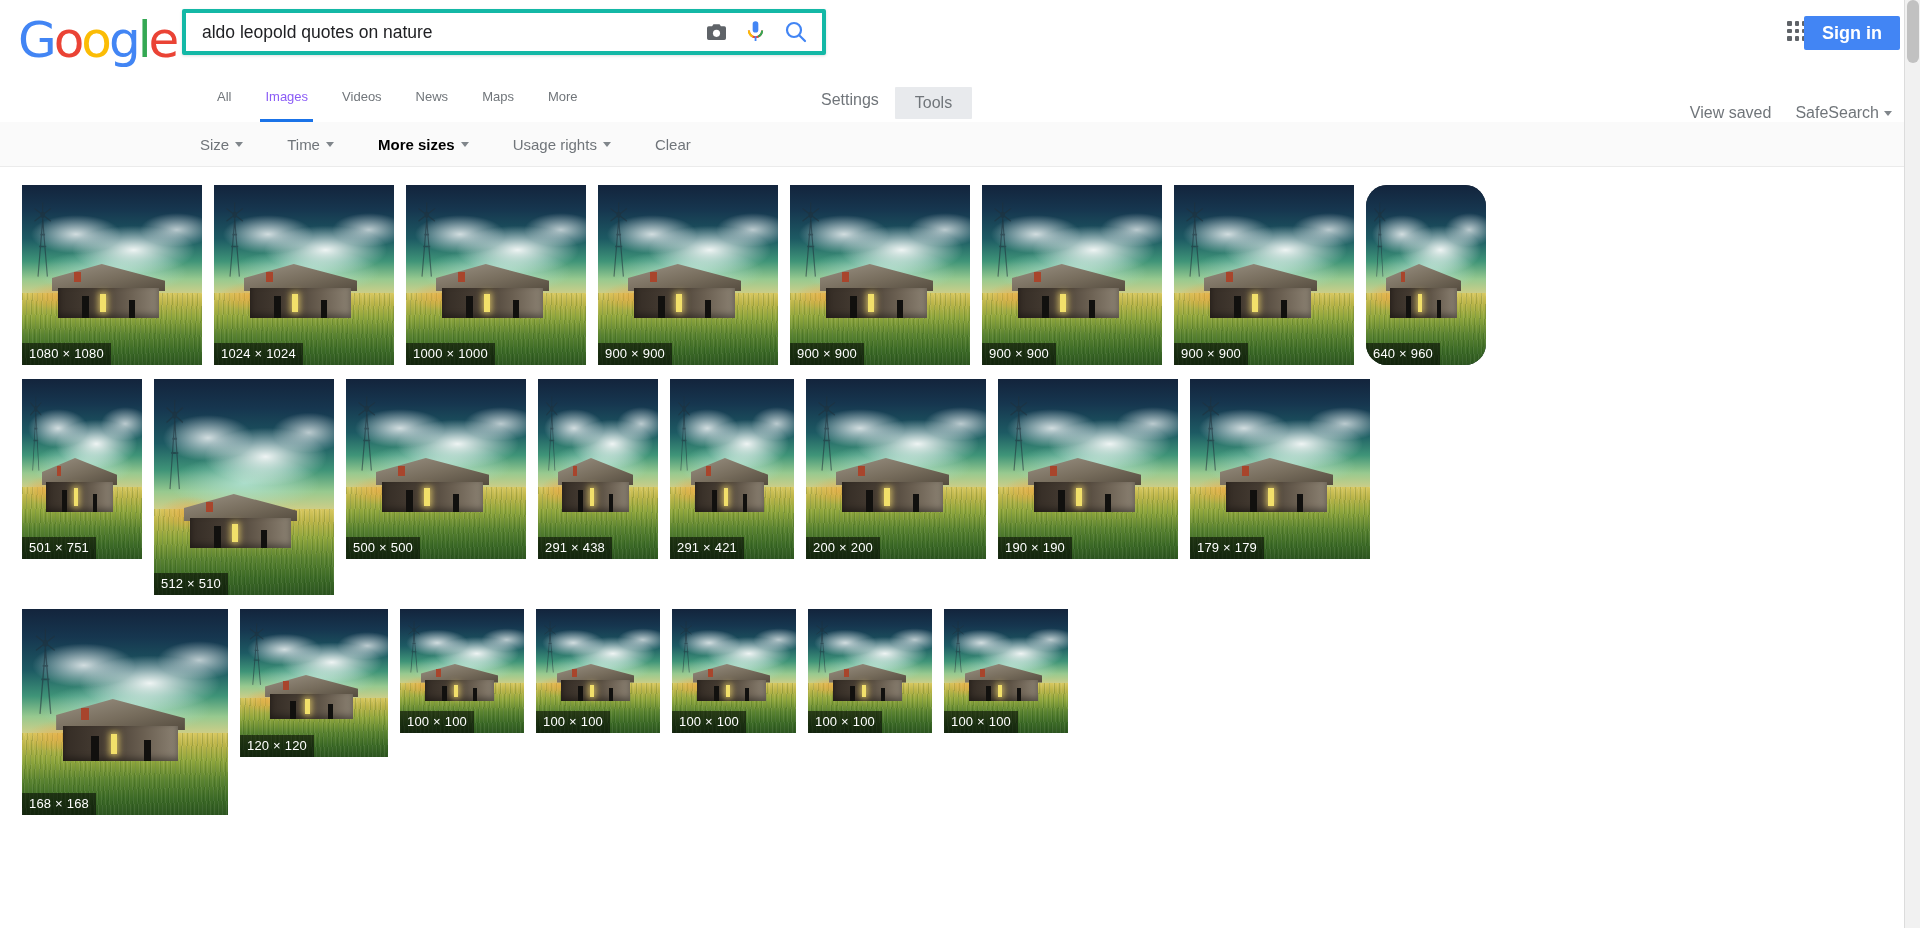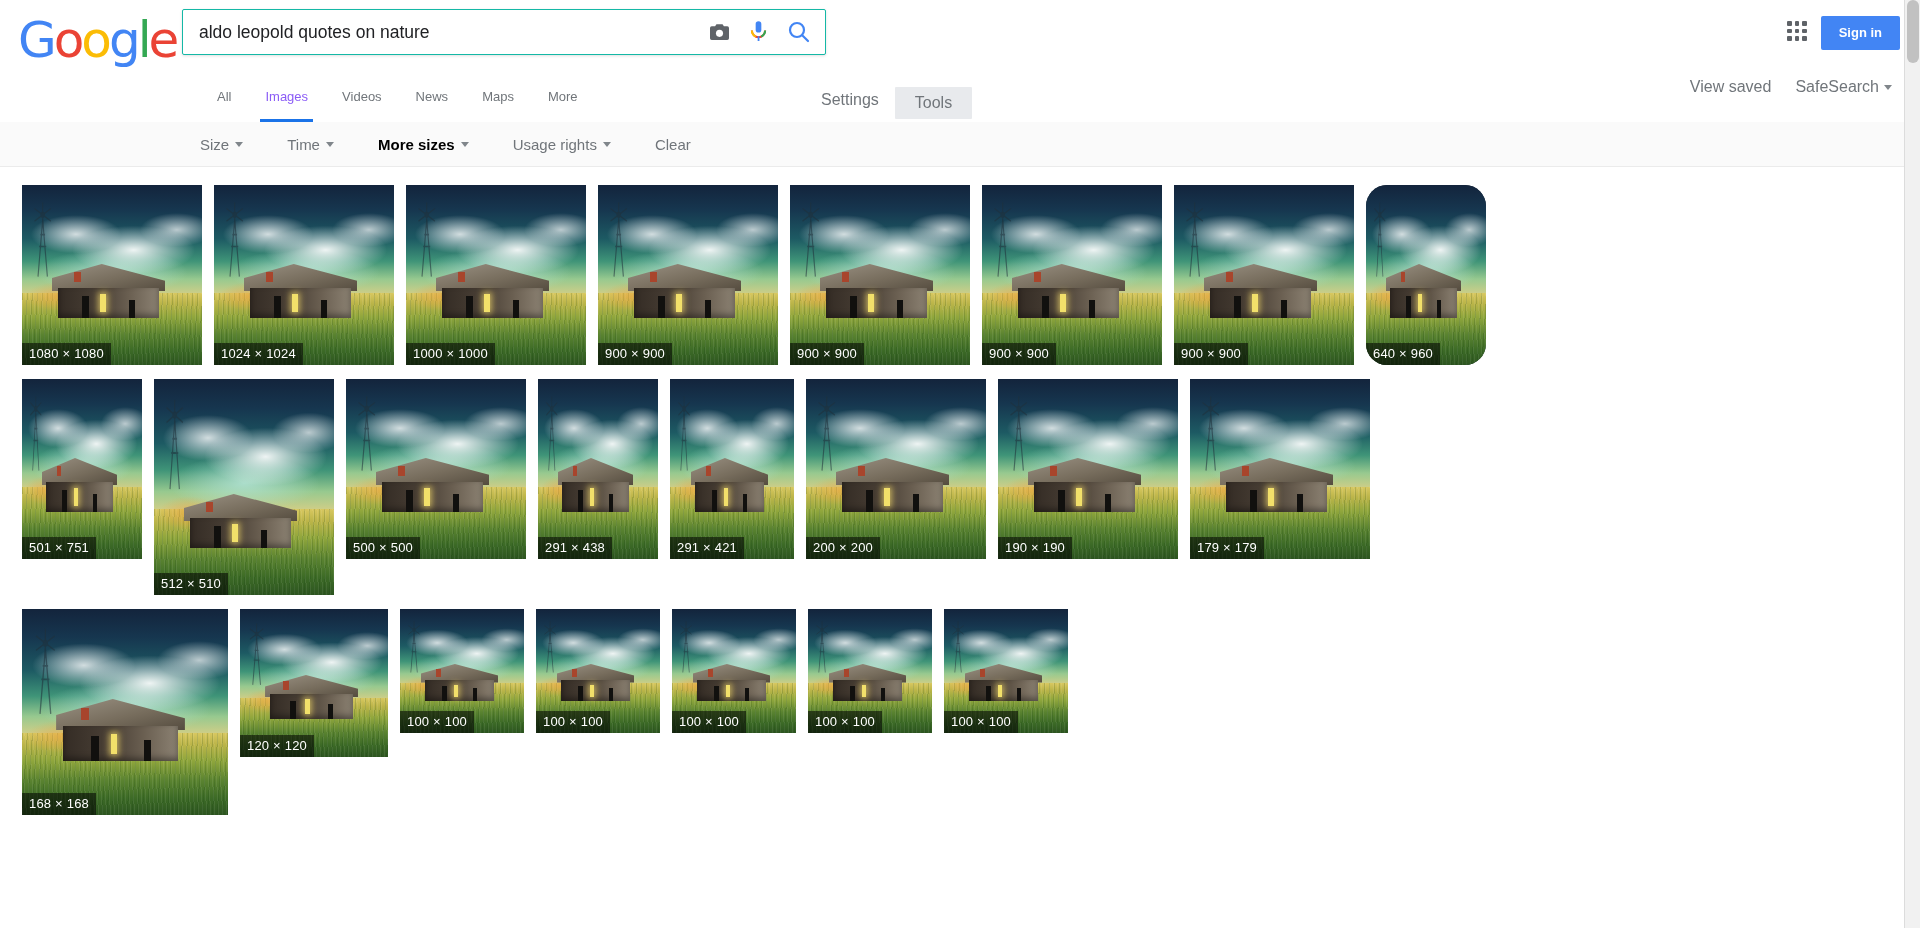--- a/index.html
+++ b/index.html
@@ -34,21 +34,21 @@
   .logo span:nth-child(3) { color: #fbbc05; }
   .logo span:nth-child(4) { color: #4285f4; }
   .logo span:nth-child(5) { color: #34a853; }
   .logo span:nth-child(6) { color: #ea4335; }
 
   .searchbox {
     position: absolute;
     left: 182px; top: 9px;
     width: 644px; height: 46px;
     background: #fff;
-    border: 1px solid #14b8a6;
+    border: 4px solid #14b8a6;
     box-shadow: 0 1px 3px rgba(0,0,0,0.13);
     border-radius: 2px;
     display: flex;
     align-items: center;
   }
   .search-input {
     flex: 1;
     border: none;
     outline: none;
     font-size: 17.5px;
@@ -115,21 +115,21 @@
     height: 32px;
     line-height: 32px;
     margin-top: 5px;
     cursor: pointer;
     border-radius: 1px;
   }
   .nav-far-right {
     position: absolute;
     right: 28px; top: 0;
     display: flex;
-    align-items: flex-start;
+    align-items: flex-end;
     height: 44px;
     gap: 24px;
   }
   .nav-far-right .link {
     font-size: 16px;
     color: #70757a;
     cursor: pointer;
   }
   .safesearch { display: flex; align-items: center; gap: 5px; }
 
@@ -144,21 +144,21 @@
     padding: 3px;
     cursor: pointer;
   }
   .apps-grid i { background: #5f6368; border-radius: 1px; display: block; }
 
   .signin-btn {
     position: absolute;
     right: 20px; top: 16px;
     background: #4285f4;
     color: #fff;
-    font-size: 13px;
+    font-size: 18px;
     font-weight: bold;
     padding: 0 18px;
     height: 34px;
     line-height: 34px;
     border-radius: 2px;
     border: none;
     cursor: pointer;
     font-family: "Liberation Sans", sans-serif;
   }
 

